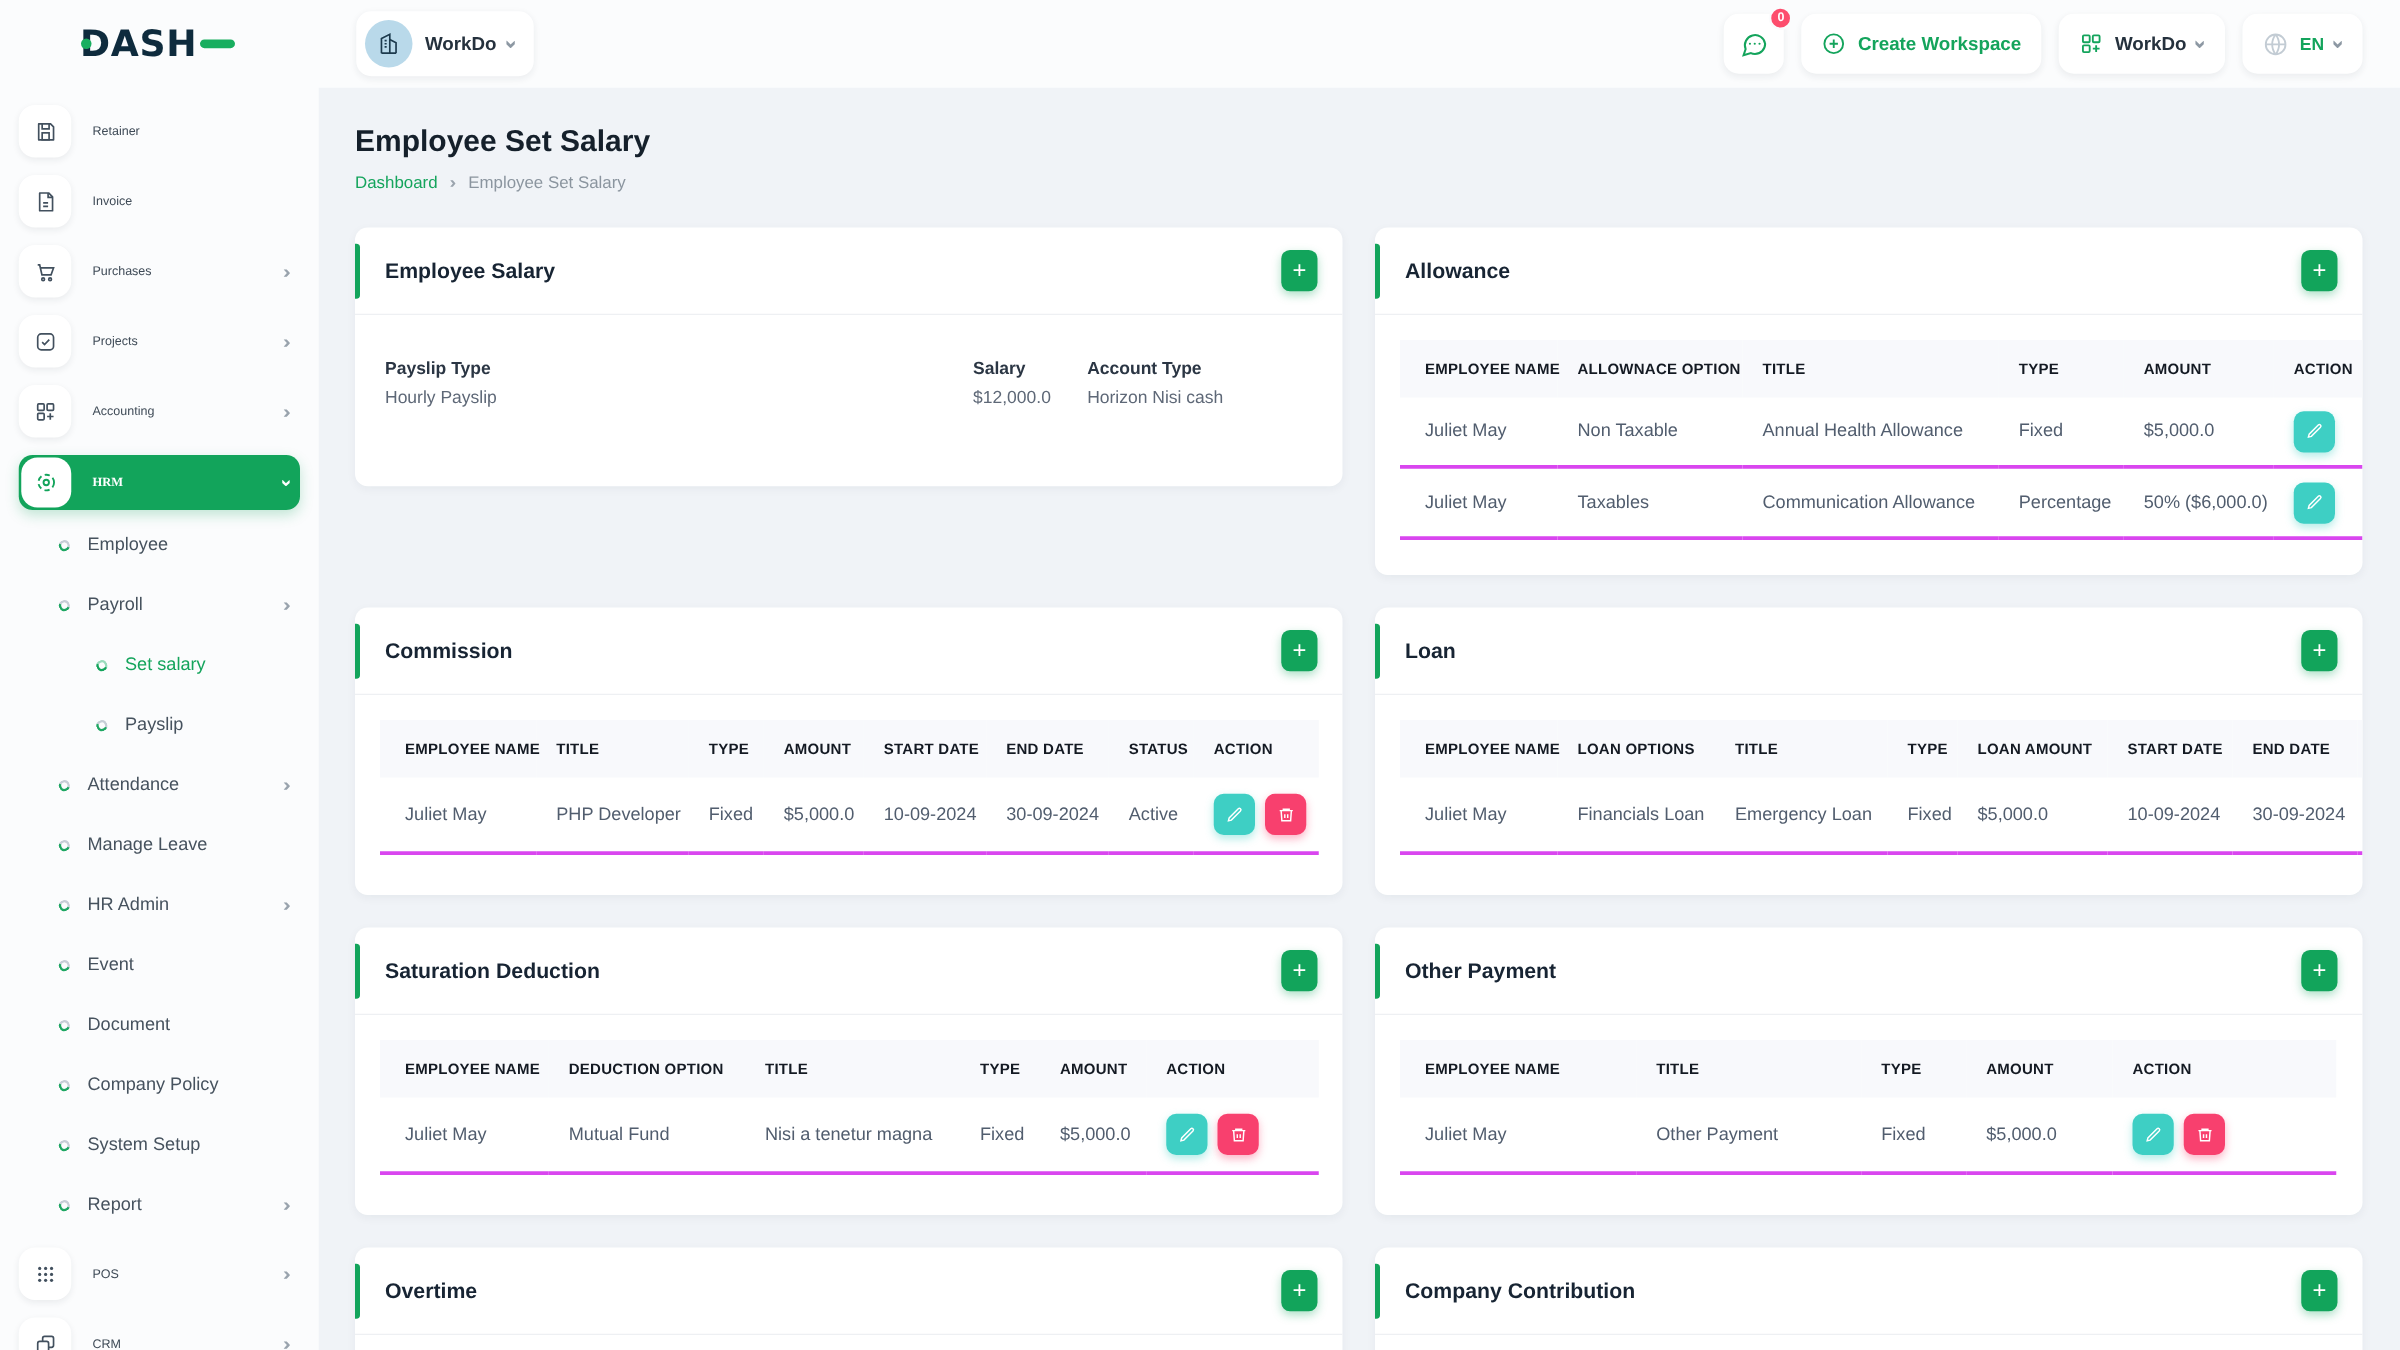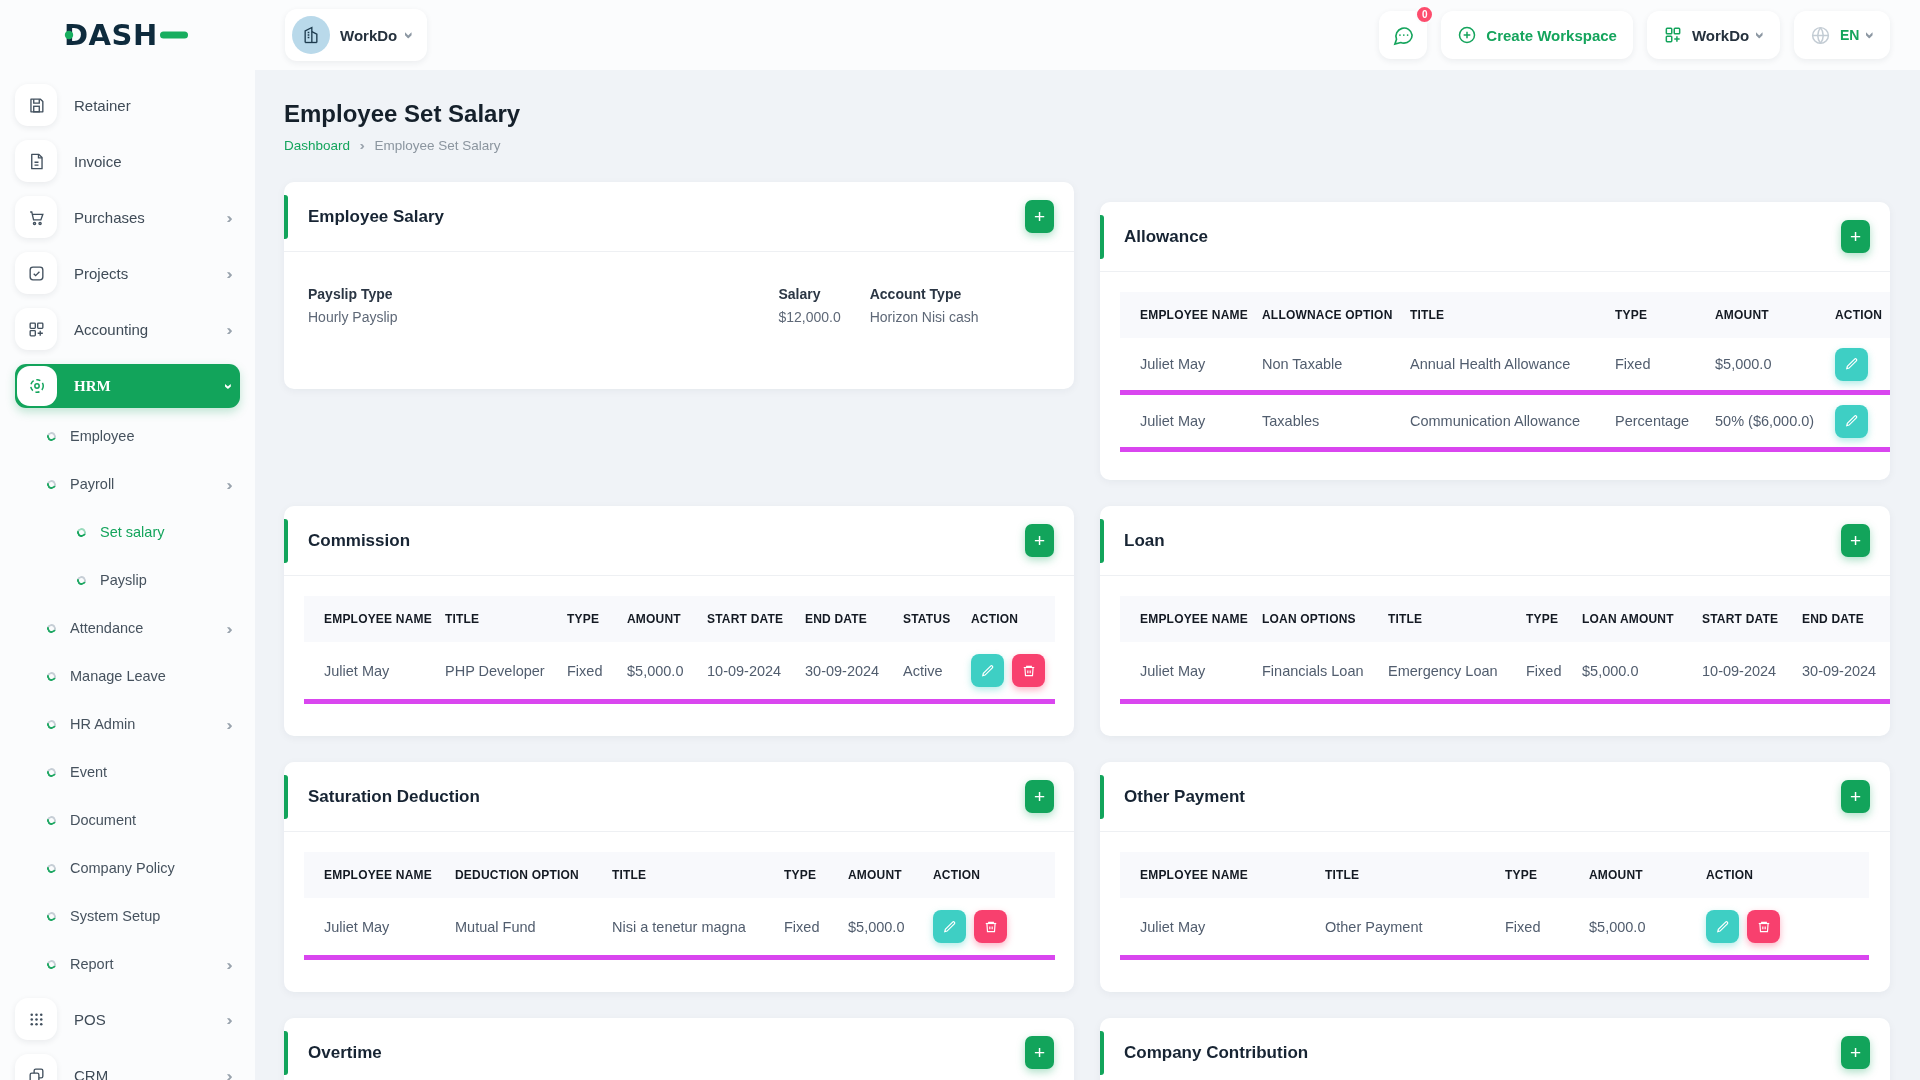--- a/index.html
+++ b/index.html
@@ -25,21 +25,21 @@
   .tb-icon-btn { width:48px; padding:0; justify-content:center; position:relative; }
   .badge { position:absolute; top:-6px; right:-7px; min-width:19px; height:19px; border-radius:50%; background:#fd4d6d; border:2px solid #fbfcfd;
     color:#fff; font-size:10px; font-weight:bold; display:flex; align-items:center; justify-content:center; }
   .green-txt { color:#14a45c; font-weight:bold; font-size:15px; }
   .dark-txt { color:#25313d; font-weight:bold; font-size:15px; }
   
   .sidebar { position:absolute; top:70px; left:0; bottom:0; width:255px; background:#fbfcfd; padding:14px 0 0 15px; overflow:hidden; }
   .side-item { position:relative; display:flex; align-items:center; height:42px; margin-bottom:14px; width:225px; cursor:pointer; }
   .icon-box { width:42px; height:42px; border-radius:13px; background:#fff; box-shadow:0 2px 6px rgba(25,39,52,.08);
     display:flex; align-items:center; justify-content:center; flex:none; }
-  .side-label { margin-left:17px; font-size:15px; color:#3f4b57; font-weight:500; }
+  .side-label { margin-left:17px; font-size:10px; color:#3f4b57; font-weight:500; }
   .side-chev { position:absolute; right:8px; color:#99a3ad; font-size:15px; font-weight:bold; transform:scaleX(1.3); }
   .side-item.active { background:#12a45b; border-radius:11px; height:44px; box-shadow:0 4px 10px rgba(18,164,91,.25); }
   .side-item.active .icon-box { width:40px; height:40px; margin-left:2px; box-shadow:none; }
   .side-item.active .side-label { color:#fff; font-weight:bold;font-family:Liberation Serif, serif; }
   .side-item.active .side-chev { color:#fff; transform:rotate(90deg) scaleX(1.3); }
   .subitem { position:relative; display:flex; align-items:center; height:28px; margin:0 0 20px 0; padding-left:32px; width:225px; cursor:pointer; }
   .subitem.lvl2 { padding-left:62px; }
   .subitem:first-of-type { margin-top:6px; }
   .bullet { width:9px; height:9px; border-radius:50%; border:2px solid #c6ced6; border-left-color:#1fa763; border-bottom-color:#1fa763;
     transform:rotate(-25deg); flex:none; }
@@ -67,34 +67,34 @@
   .es-field:nth-child(2){ padding-left:222px; width:42%; }
   .es-field:nth-child(3){ padding-left:0; width:auto; }
   .es-label { font-size:14px; font-weight:bold; color:#2b3644; }
   .es-value { font-size:14px; color:#5e6877; margin-top:7px; }
   
   .tbl-wrap { overflow:hidden; }
   table { border-collapse:separate; border-spacing:0; table-layout:fixed; }
   thead th { background:#f8f9fc; height:46px; font-size:12px; font-weight:bold; color:#141a23; text-align:left; padding:0 10px 0 16px;
     white-space:nowrap; letter-spacing:.2px; }
   thead th:first-child { padding-left:20px; }
-  tbody td { height:62px; font-size:14.5px; color:#515d6e; padding:0 10px 0 16px; white-space:nowrap; border-bottom:5px solid #d946ef; }
+  tbody td { height:62px; font-size:14.5px; color:#515d6e; padding:0 10px 0 16px; white-space:nowrap; border-bottom:3px solid #d946ef; }
   tbody td:first-child { padding-left:20px; }
   .rows-sm tbody td { height:57px; }
   .actions { display:flex; gap:8px; }
   .act-btn { width:33px; height:33px; border-radius:8px; display:flex; align-items:center; justify-content:center; cursor:pointer; flex:none; }
   .act-edit { background:#3ecfc4; box-shadow:0 3px 7px rgba(62,207,196,.4); }
   .act-del { background:#f8406e; box-shadow:0 3px 7px rgba(248,64,110,.4); }
   .t-allowance { width:819px; }
   .t-loan { width:876px; }
   .t-commission { width:751px; }
   .t-saturation { width:751px; }
   .t-other { width:749px; }
   .h-employee-salary { height:207px; }
-  .h-allowance { height:278px;margin-top:20px; }
+  .h-allowance { height:278px; }
   .h-row2 { height:230px; }
   .h-bottom { height:230px; }
   svg { display:block; }
 </style>
 </head>
 <body>
 
 <div class="topbar">
   <div class="logo-wrap">
     <svg width="126" height="36" viewBox="0 0 126 36">

